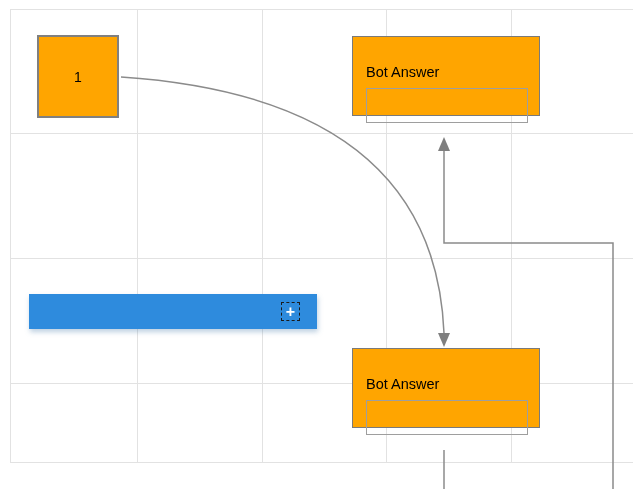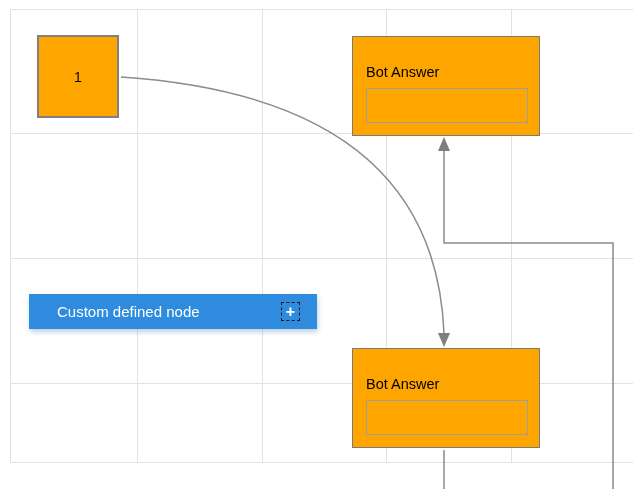--- a/index.html
+++ b/index.html
@@ -23,21 +23,21 @@
   svg.wires *{pointer-events:auto;}
   
   .node{position:absolute;z-index:3;box-sizing:border-box;}
   .square-node{
     left:37px;top:35px;width:82px;height:83px;
     background:#FFA500;border:2px solid #808080;
     display:flex;align-items:center;justify-content:center;
     font-size:14px;color:#000;
   }
   .bot-node{
-    width:188px;height:100px;left:352px;
+    width:188px;height:80px;left:352px;
     background:#FFA500;border:1px solid #7a7a7a;
   }
   .bot-node.top{top:36px;}
   .bot-node.bottom{top:348px;}
   .bot-title{
     position:absolute;left:13px;top:27px;
     font-size:14.5px;color:#000;white-space:nowrap;
   }
   .bot-input{
     position:absolute;left:13px;top:51px;width:160px;height:33px;
@@ -93,19 +93,18 @@
     <div class="bot-title">Bot Answer</div>
     <div class="bot-input"></div>
   </div>
 
   <div class="node bot-node bottom">
     <div class="bot-title">Bot Answer</div>
     <div class="bot-input"></div>
   </div>
 
   <div class="node custom-node">
-    <div class="custom-label">Custom defined node</div>
     <div class="plus-port">
       <span>+</span>
     </div>
   </div>
 
 </div>
 
 </body></html>

